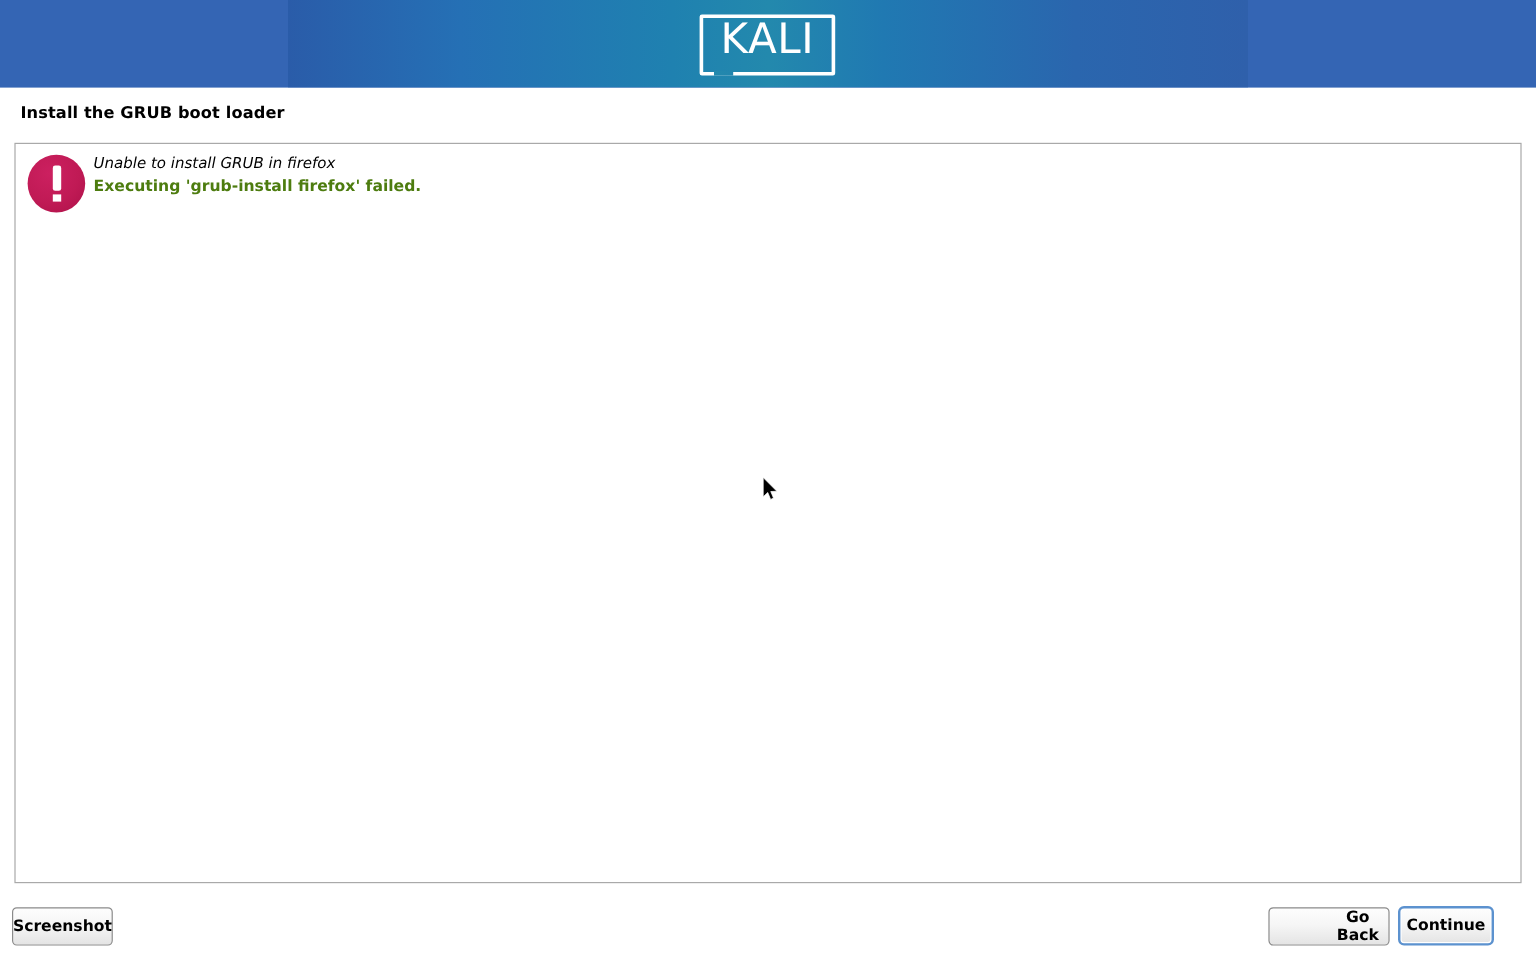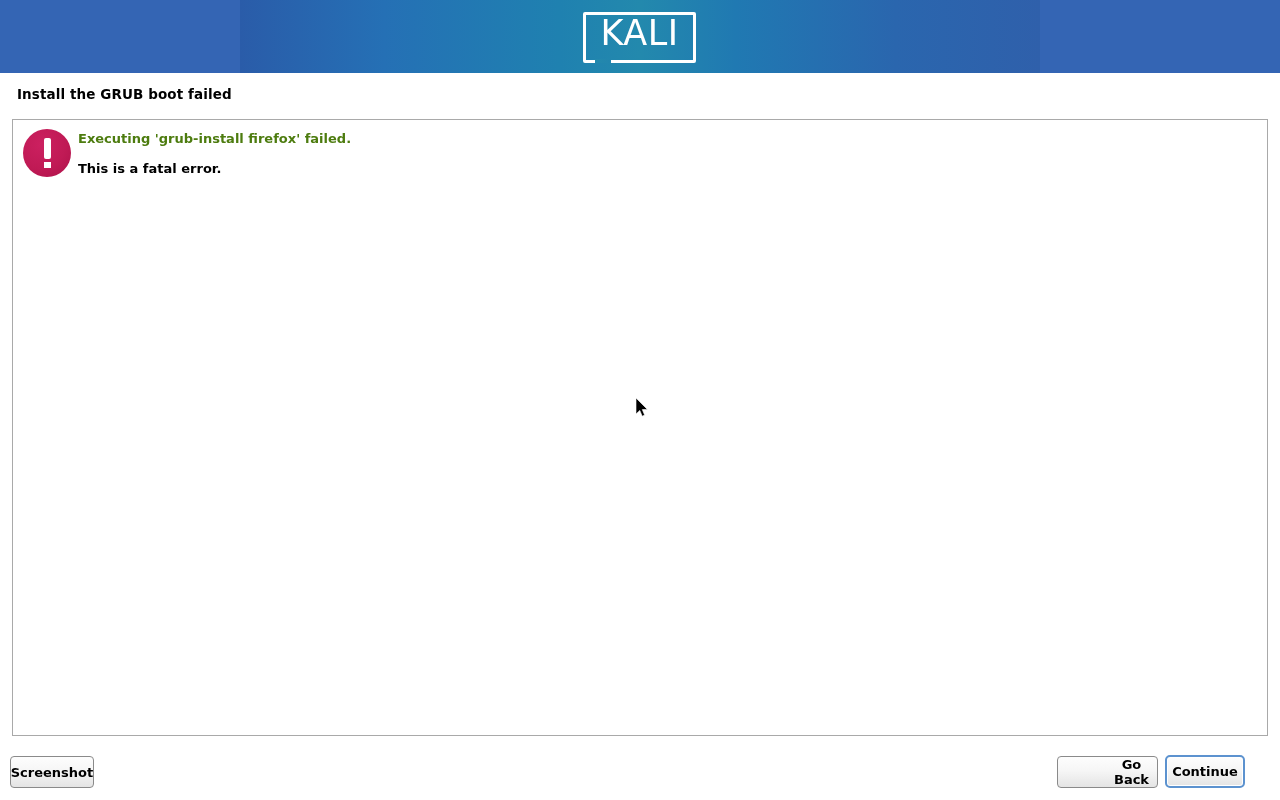--- a/index.html
+++ b/index.html
@@ -230,34 +230,34 @@
   <div class="banner">
     <div class="banner-gradient"></div>
 
     <div class="kali-logo">
       <div class="kali-frame"></div>
       <div class="kali-notch-cut"></div>
       <div class="kali-text">KALI</div>
     </div>
   </div>
 
-  <div class="step-title">Install the GRUB boot failed</div>
+  <div class="step-title">Install the GRUB boot loader</div>
 
   <div class="panel">
 
     <div class="error-block">
 
       <div class="error-icon">
         <div class="bang-bar"></div>
         <div class="bang-dot"></div>
       </div>
 
       <div class="error-text">
+        <div class="err-line1">Unable to install GRUB in firefox</div>
         <div class="err-line2">Executing 'grub-install firefox' failed.</div>
-        <div class="err-line3">This is a fatal error.</div>
       </div>
 
     </div>
 
   </div>
 
   <button class="btn btn-screenshot">Screenshot</button>
   <button class="btn btn-goback">Go Back</button>
   <button class="btn btn-continue">Continue</button>
 

